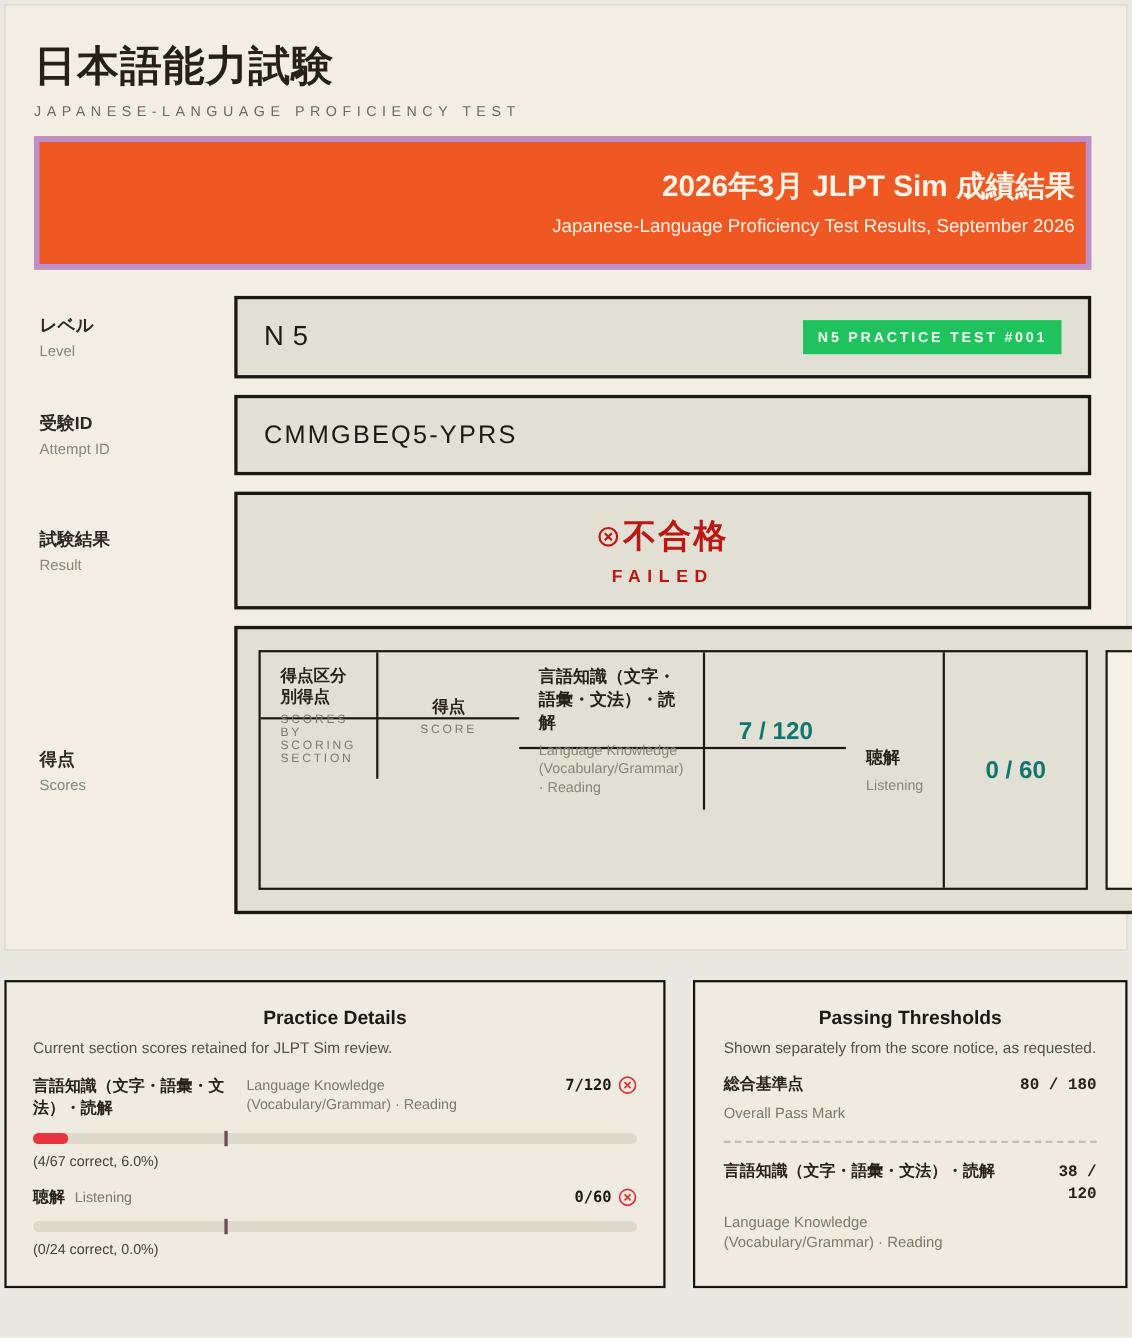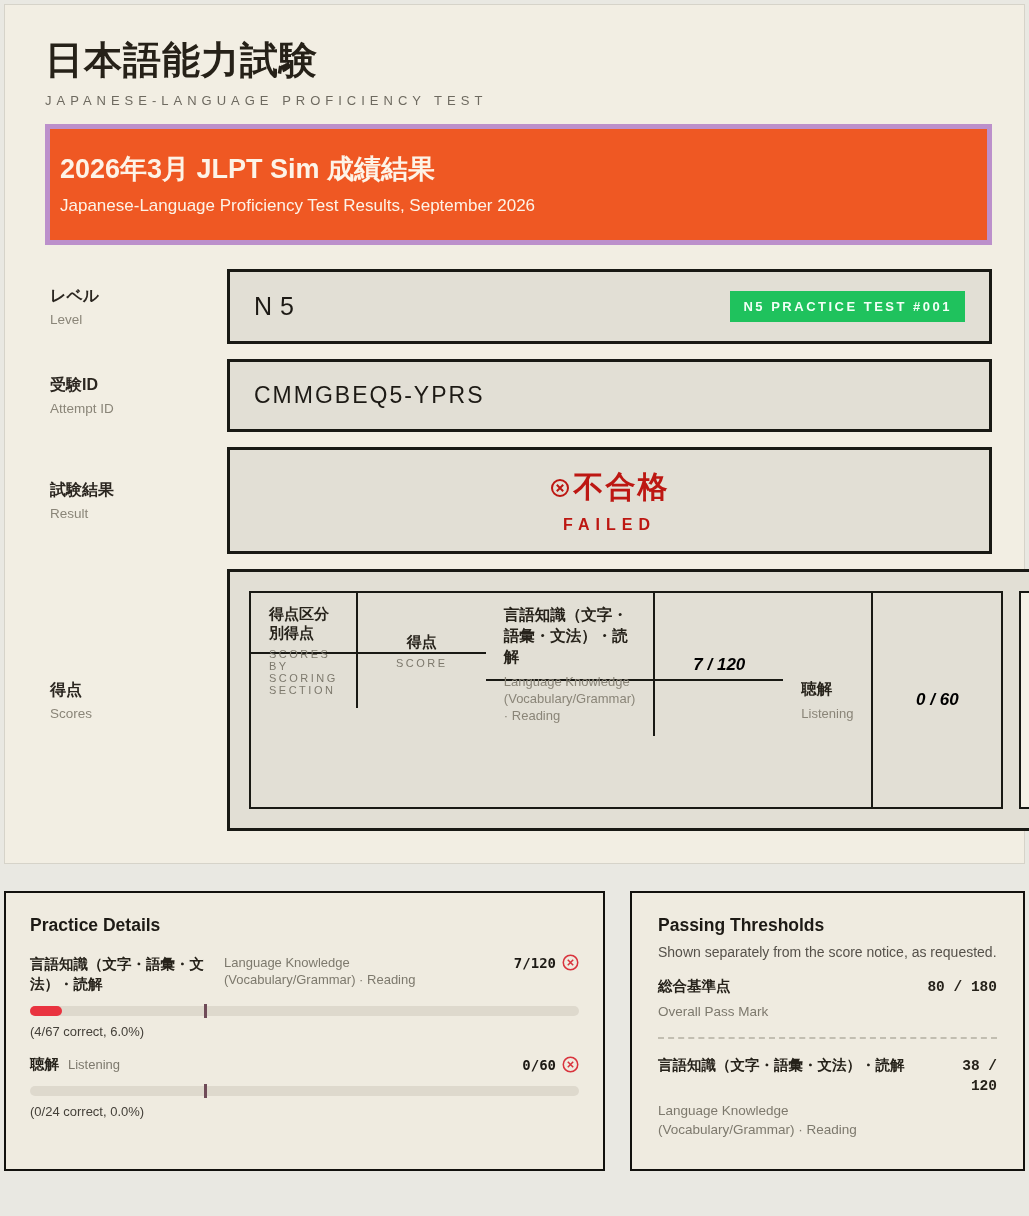--- a/index.html
+++ b/index.html
@@ -11,31 +11,31 @@
     width: 1029px;
     height: 1216px;
     overflow: hidden;
   }
 
   
   .report-card {
     margin: 4px 4px 0 4px;
     background: #f2eee3;
     border: 1px solid #d6d3c9;
-    padding: 30px 32px 32px 40px;
+    padding: 30px 32px 32px 26px;
   }
 
   .hdr-title { font-size: 38px; font-weight: bold; letter-spacing: 1px; color: #262118; }
   .hdr-sub   { font-size: 13px; letter-spacing: 5px; color: #6e6a60; margin-top: 7px; }
 
   .banner {
     margin-top: 16px;
     border: 5px solid #bc90cb;
     background: #ef5823;
-    text-align: left;
+    text-align: right;
     padding: 22px 10px 24px 10px;
   }
   .banner-jp { font-size: 27px; font-weight: bold; color: #fdf3e7; }
   .banner-en { font-size: 17px; color: #fdf3e7; margin-top: 9px; }
 
   .notice { text-align: center; margin-top: 15px; color: #c7504a; font-size: 14.5px; line-height: 25px; }
 
   .rows { margin-top: 24px; }
   .field-row { display: grid; grid-template-columns: 182px 1fr; margin-bottom: 15px; }
   .field-label { display: flex; flex-direction: column; justify-content: center; padding-left: 5px; }
@@ -68,37 +68,37 @@
   .t-row:last-child { border-bottom: none; }
   .t-cell-l { padding: 12px 18px; border-right: 2px solid #191914; display: flex; flex-direction: column; justify-content: center; }
   .t-cell-r { display: flex; flex-direction: column; align-items: center; justify-content: center; }
   .t-head { height: 61px; }
   .t-body1 { height: 88px; }
   .t-body2 { flex: 1; }
   .th-jp { font-size: 15px; font-weight: bold; }
   .th-en { font-size: 11px; letter-spacing: 2.5px; color: #7d796d; margin-top: 5px; }
   .tr-jp { font-size: 15.5px; font-weight: bold; }
   .tr-en { font-size: 13px; color: #8a8578; margin-top: 5px; line-height: 17px; }
-  .tr-score { font-size: 17px; font-weight: bold; color: #000000; font-style: italic; }
+  .tr-score { font-size: 22px; font-weight: bold; color: #0f766e; }
 
   .total-box {
     width: 220px; border: 2px solid #191914; background: #f5f1e6;
     display: flex; flex-direction: column; align-items: center; justify-content: center;
   }
   .total-jp { font-size: 14.5px; font-weight: bold; }
   .total-en { font-size: 11.5px; letter-spacing: 2.5px; color: #7d796d; margin-top: 6px; }
   .total-value { font-size: 60px; font-weight: bold; color: #1d1a15; line-height: 62px; margin-top: 10px; }
   .total-max { font-size: 20px; color: #55514a; margin-top: 6px; }
 
   
   .bottom { display: flex; gap: 25px; margin: 27px 4px 0 4px; align-items: stretch; }
   .bcard { border: 2px solid #12110e; background: #efebe0; height: 280px; }
   .practice-card { width: 601px; padding: 22px 24px; }
   .threshold-card { width: 395px; padding: 22px 26px; }
-  .bcard-title { font-size: 17.5px; font-weight: bold; color: #1d1a15; }
+  .bcard-title { font-size: 17.5px; font-weight: bold; color: #1d1a15; text-align: center; }
   .bcard-sub { font-size: 14px; color: #55514a; margin-top: 8px; }
 
   .pd-row { display: flex; align-items: flex-start; margin-top: 18px; }
   .pd-jp { font-size: 14.5px; font-weight: bold; width: 186px; line-height: 20px; }
   .pd-en { font-size: 13px; color: #7d796d; width: 240px; line-height: 17px; margin-left: 8px; }
   .pd-score-wrap { margin-left: auto; display: flex; align-items: center; gap: 6px; }
   .pd-score { font-family: "DejaVu Sans Mono", monospace; font-size: 14px; font-weight: bold; color: #1d1a15; }
   .pd-row2 { display: flex; align-items: center; margin-top: 16px; }
   .pd-jp2 { font-size: 14.5px; font-weight: bold; }
   .pd-en2 { font-size: 13px; color: #7d796d; margin-left: 9px; }
@@ -222,20 +222,21 @@
       </div>
     </div>
 
   </div>
 </div>
 
 <div class="bottom">
 
   <div class="bcard practice-card">
     <div class="bcard-title">Practice Details</div>
+    <div class="bcard-sub">Current section scores retained for JLPT Sim review.</div>
 
     <div class="pd-row">
       <div class="pd-jp">言語知識（文字・語彙・文法）・読解</div>
       <div class="pd-en">Language Knowledge (Vocabulary/Grammar) · Reading</div>
       <div class="pd-score-wrap">
         <span class="pd-score">7/120</span>
         <span class="circle-x">
           <svg width="17" height="17" viewBox="0 0 20 20">
             <circle cx="10" cy="10" r="8.5" fill="none" stroke="#d9323c" stroke-width="1.8"></circle>
             <path d="M6.8 6.8 L13.2 13.2 M13.2 6.8 L6.8 13.2" stroke="#d9323c" stroke-width="1.8"></path>

